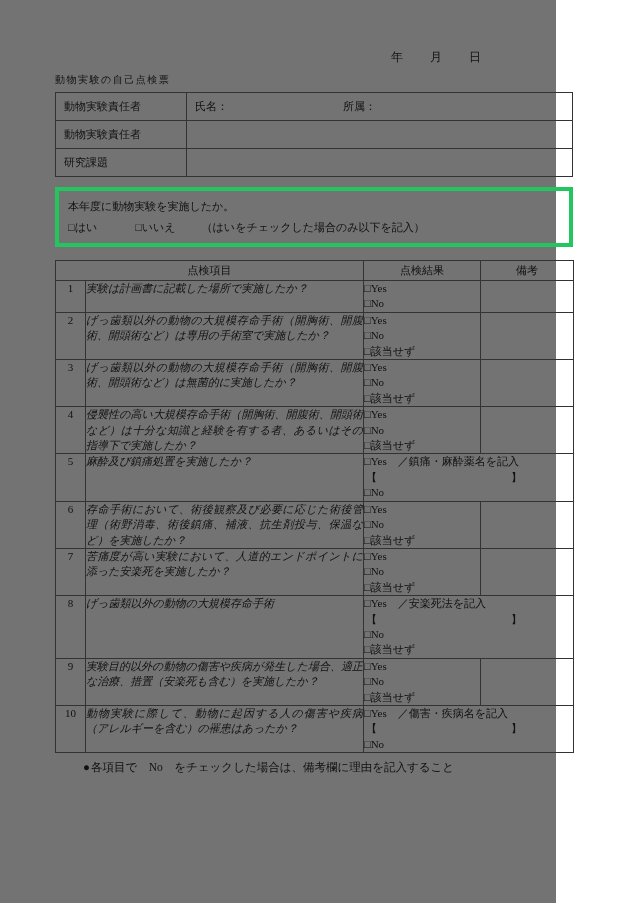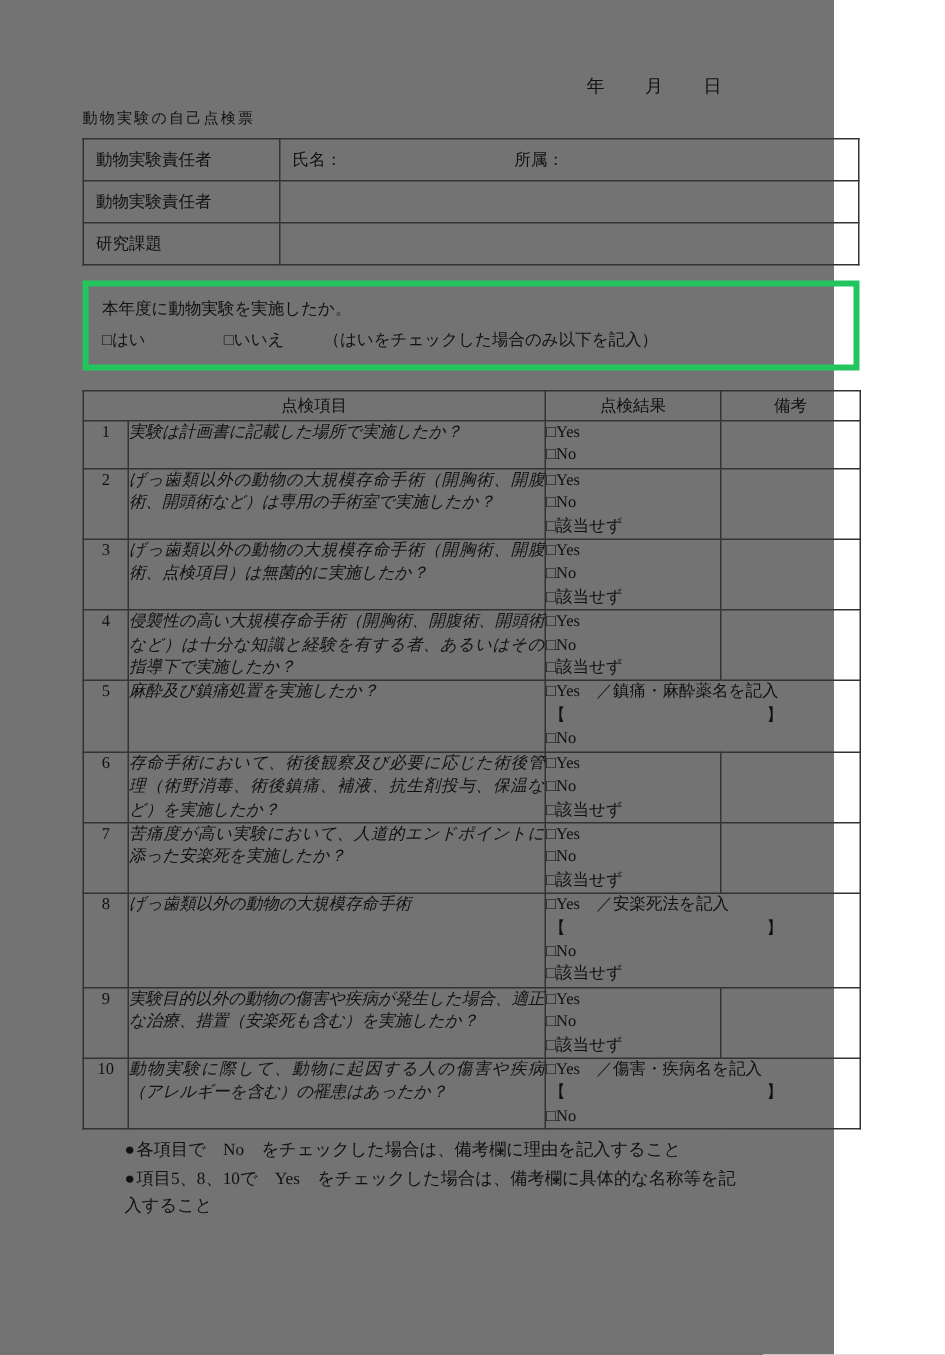--- a/index.html
+++ b/index.html
@@ -19,21 +19,21 @@
   table { border-collapse:collapse; width:518px; table-layout:fixed; }
   td, th { border:1px solid #333; vertical-align:top; }
   .info-table { margin-top:3px; }
   .info-table td { height:28px; padding:6px 8px 0 8px; }
   .info-label { width:131px; }
   .info-value .name-label { display:inline-block; width:148px; }
 
   
   .notice { border:4px solid #22c55e; margin-top:10px; padding:5px 9px; line-height:21px; width:518px; }
   .notice-opts .opt { display:inline-block;font-family:Liberation Serif, serif; }
-  .notice-opts .opt-no { margin-left:52px; }
+  .notice-opts .opt-no { margin-left:38px; }
   .notice-opts .notice-note { margin-left:26px; }
 
   
   .check-table { margin-top:13px;padding-left:16px; }
   .check-table th { font-weight:normal; height:20px; text-align:center; vertical-align:middle; padding:0; }
   .check-table td { padding:0; line-height:15.4px; }
   .col-no { width:30px; }
   .col-item { width:278px; }
   .col-result { width:117px; }
   .col-remarks { width:93px; }
@@ -111,21 +111,21 @@
       <td class="c-result">
         <div class="opt"><span>□</span><span>Yes</span></div>
         <div class="opt"><span>□</span><span>No</span></div>
         <div class="opt"><span>□</span><span>該当せず</span></div>
       </td>
       <td></td>
     </tr>
 
     <tr>
       <td class="c-no">3</td>
-      <td class="c-item">げっ歯類以外の動物の大規模存命手術（開胸術、開腹術、点検項目）は無菌的に実施したか？</td>
+      <td class="c-item">げっ歯類以外の動物の大規模存命手術（開胸術、開腹術、開頭術など）は無菌的に実施したか？</td>
       <td class="c-result">
         <div class="opt"><span>□</span><span>Yes</span></div>
         <div class="opt"><span>□</span><span>No</span></div>
         <div class="opt"><span>□</span><span>該当せず</span></div>
       </td>
       <td></td>
     </tr>
 
     <tr>
       <td class="c-no">4</td>
@@ -208,16 +208,15 @@
               <span>】</span>
             </div>
         <div class="opt"><span>□</span><span>No</span></div>
       </td>
     </tr>
   </tbody>
     </table>
 
   <div class="footnotes">
     <div class="footnote"><span class="bullet">●</span><span>各項目で　No　をチェックした場合は、備考欄に理由を記入すること</span></div>
-    <div class="footnote"><span class="bullet">●</span><span>項目5、8、10で　Yes　をチェックした場合は、備考欄に具体的な名称等を記入すること</span></div>
   </div>
 
 </div>
 
 </body></html>

